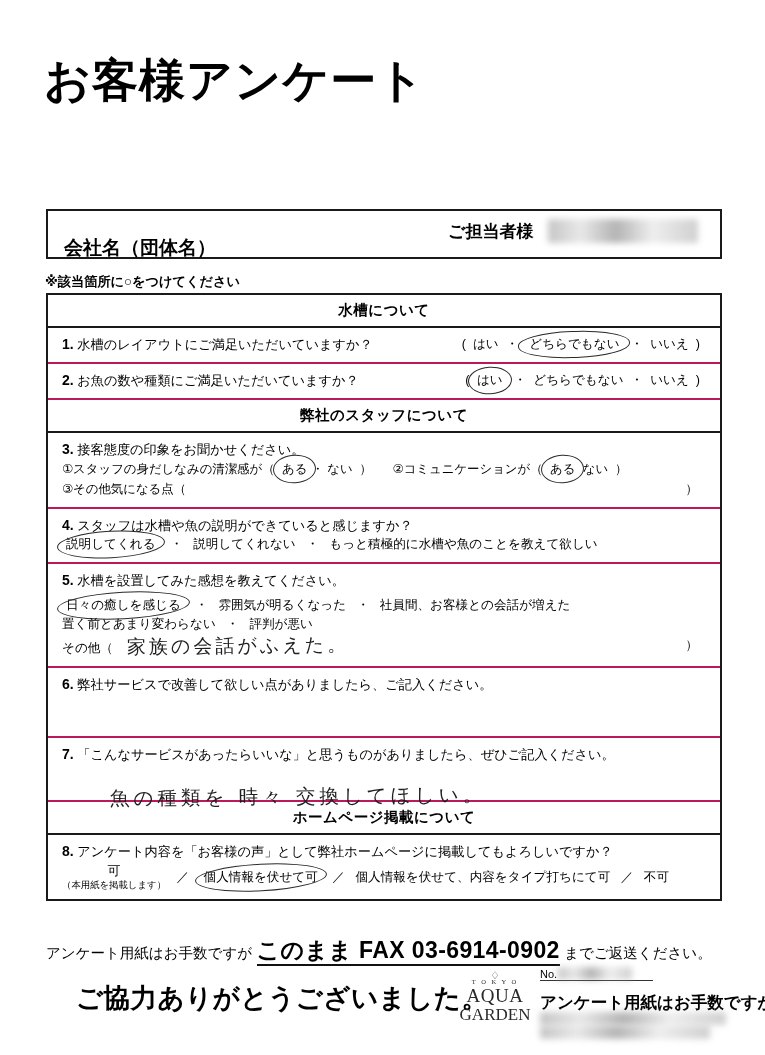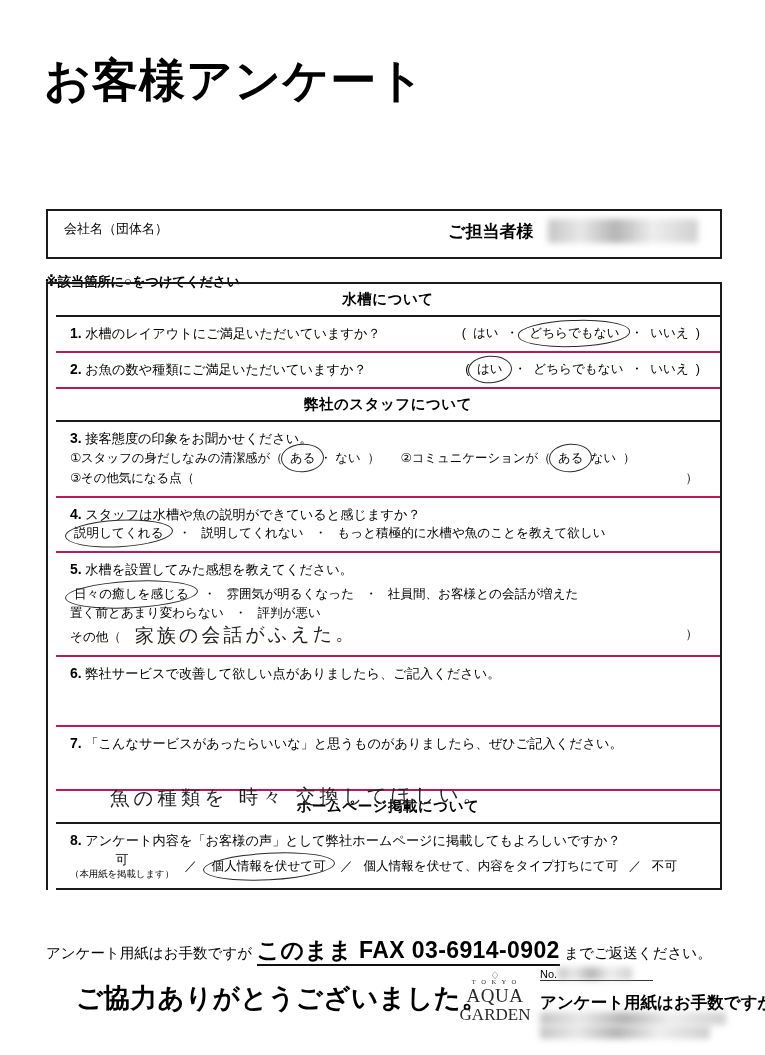--- a/index.html
+++ b/index.html
@@ -48,23 +48,23 @@
     left: 46px;
     top: 209px;
     width: 676px;
     height: 50px;
     border: 2px solid #1a1a1a;
     box-sizing: border-box;
   }
   .company-label {
     position: absolute;
     left: 16px;
-    top: 9px;
-    font-size: 13px;
-    font-weight: normal;
+    top: 24px;
+    font-size: 19px;
+    font-weight: bold;
     white-space: nowrap;
   }
   .person-label {
     position: absolute;
     left: 400px;
     top: 9px;
     font-size: 17px;
     font-weight: bold;
     white-space: nowrap;
   }
@@ -92,26 +92,25 @@
     top: 273px;
     font-size: 13.2px;
     font-weight: bold;
     white-space: nowrap;
   }
 
   
   .survey {
     position: absolute;
     left: 46px;
-    top: 282px;
+    top: 293px;
     width: 676px;
     border: 2px solid #1a1a1a;
     border-bottom: none;
     box-sizing: border-box;
-    padding-left: 8px;
   }
   .sec-head {
     border-bottom: 2px solid #1a1a1a;
     text-align: center;
     font-size: 14.5px;
     font-weight: bold;
     padding: 6px 0 6px;
     letter-spacing: 0.5px;
   }
   .qrow {

